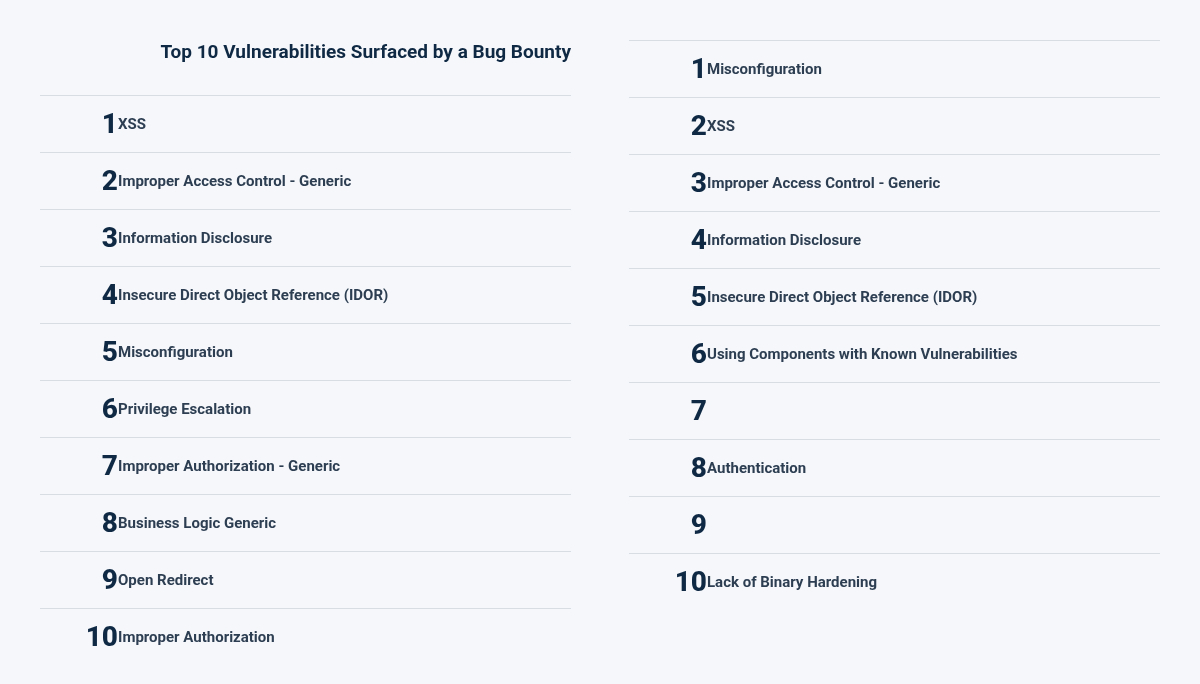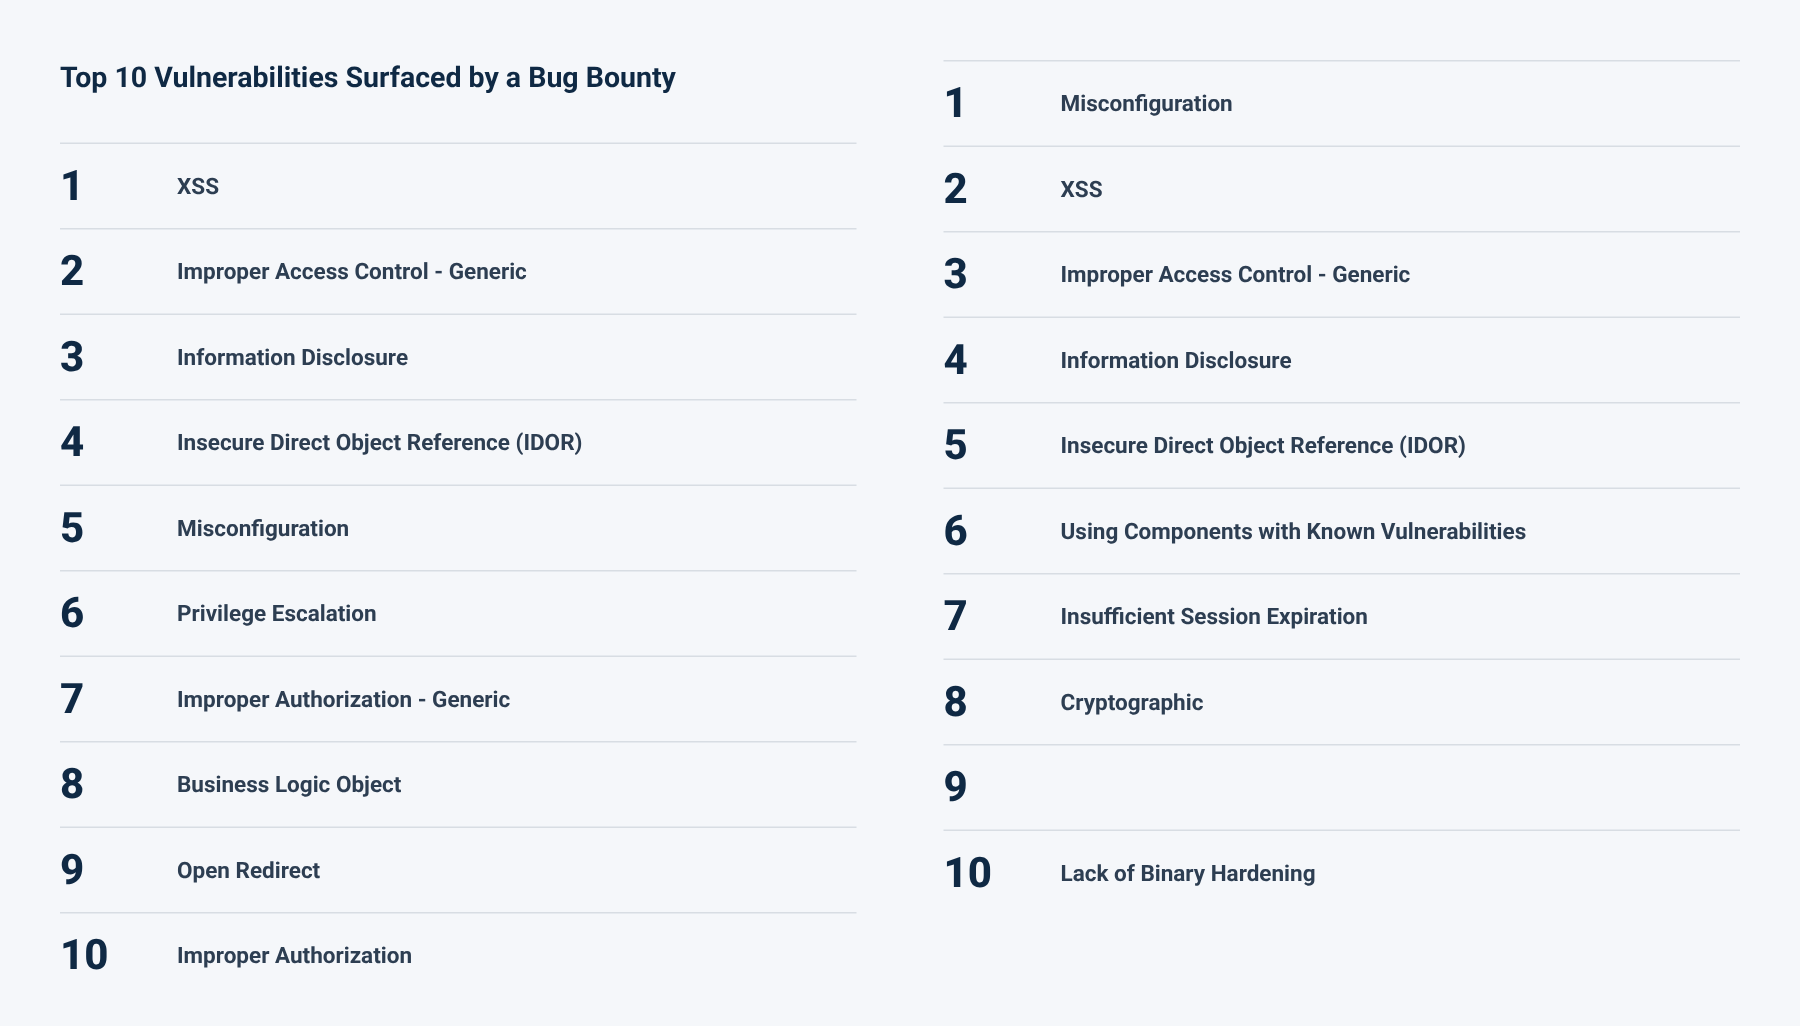--- a/index.html
+++ b/index.html
@@ -11,20 +11,21 @@
       font-family: -apple-system, BlinkMacSystemFont, "Segoe UI", Roboto, Helvetica, Arial, sans-serif;
       background-color: #f5f7fa;
       width: 1200px;
       height: 684px;
       padding: 40px 40px 30px 40px;
       color: #0f2944;
     }
     .container {
       display: flex;
       gap: 58px;
+      text-align: right;
     }
     .column {
       flex: 1;
     }
     .heading {
       font-size: 19px;
       font-weight: 700;
       color: #0f2944;
       margin-bottom: 32px;
     }
@@ -83,21 +84,21 @@
       <div class="row">
         <span class="rank">6</span>
         <span class="label">Privilege Escalation</span>
       </div>
       <div class="row">
         <span class="rank">7</span>
         <span class="label">Improper Authorization - Generic</span>
       </div>
       <div class="row">
         <span class="rank">8</span>
-        <span class="label">Business Logic Object</span>
+        <span class="label">Business Logic Generic</span>
       </div>
       <div class="row">
         <span class="rank">9</span>
         <span class="label">Open Redirect</span>
       </div>
       <div class="row">
         <span class="rank">10</span>
         <span class="label">Improper Authorization</span>
       </div>
     </div>
@@ -124,25 +125,24 @@
       <div class="row">
         <span class="rank">5</span>
         <span class="label">Insecure Direct Object Reference (IDOR)</span>
       </div>
       <div class="row">
         <span class="rank">6</span>
         <span class="label">Using Components with Known Vulnerabilities</span>
       </div>
       <div class="row">
         <span class="rank">7</span>
-        <span class="label">Insufficient Session Expiration</span>
       </div>
       <div class="row">
         <span class="rank">8</span>
-        <span class="label">Cryptographic</span>
+        <span class="label">Authentication</span>
       </div>
       <div class="row">
         <span class="rank">9</span>
       </div>
       <div class="row">
         <span class="rank">10</span>
         <span class="label">Lack of Binary Hardening</span>
       </div>
     </div>
   </div>

